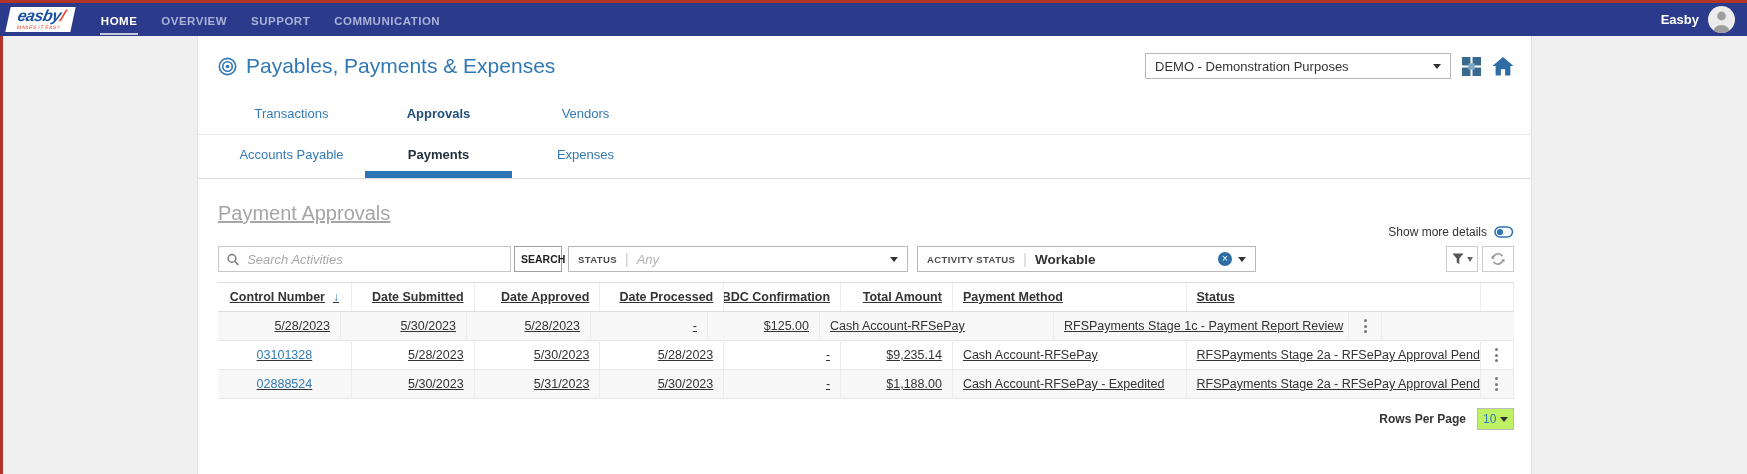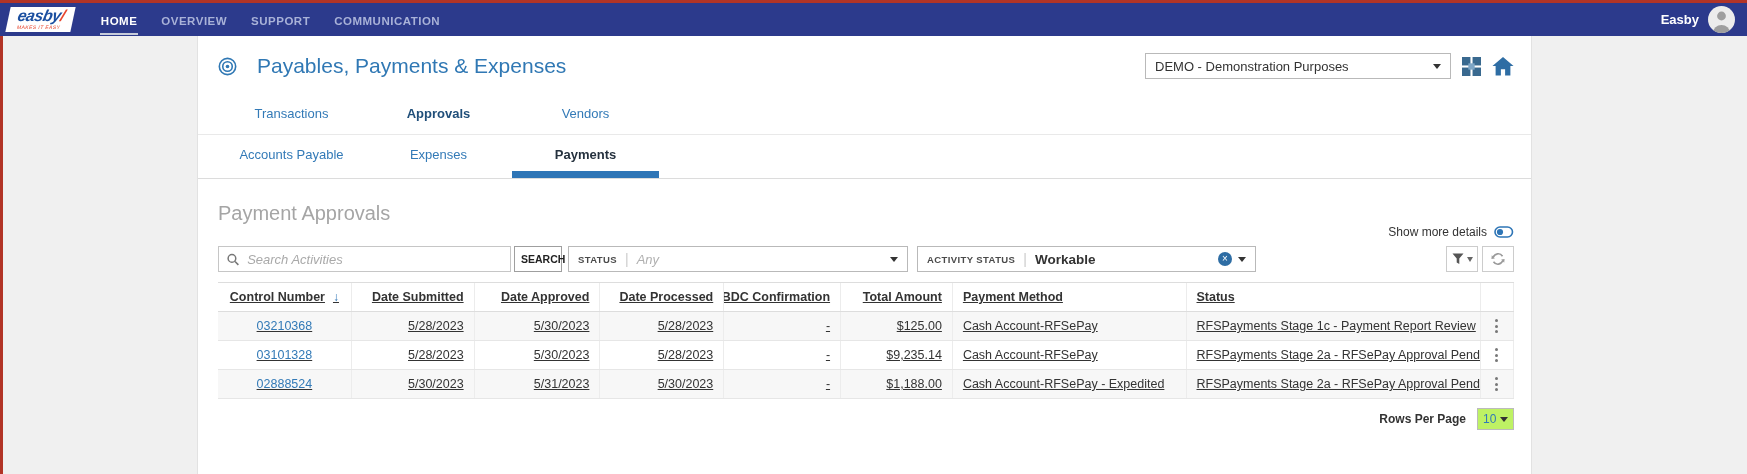--- a/index.html
+++ b/index.html
@@ -28,21 +28,21 @@
   .avatar{width:27px;height:27px;border-radius:50%;background:#ececec;overflow:hidden;
           display:flex;align-items:flex-end;justify-content:center;}
 
   
   .page{position:relative;height:438px;}
   .left-stripe{position:absolute;left:0;top:0;bottom:0;width:3px;background:var(--red);}
   .card{position:absolute;left:197px;top:0;width:1335px;height:438px;background:#fff;
         border-left:1px solid #e2e2e2;border-right:1px solid #e2e2e2;padding:16px 17px 0 20px;}
 
   .card-header{display:flex;align-items:center;height:28px;}
-  .page-title{display:flex;align-items:center;gap:20px;color:var(--title-blue);font-size:21px;}
+  .page-title{display:flex;align-items:center;gap:9px;color:var(--title-blue);font-size:21px;}
   .header-controls{margin-left:auto;display:flex;align-items:center;gap:11px;}
   .workspace-select{width:306px;height:26px;border:1px solid #b9b9b9;background:#fff;display:flex;
                     align-items:center;padding:0 9px;font-size:13px;color:#333;cursor:pointer;}
   .caret{width:0;height:0;border-left:4px solid transparent;border-right:4px solid transparent;
          border-top:5px solid #333;flex:none;}
   .workspace-select .caret{margin-left:auto;}
 
   
   .tabs-row{display:flex;margin-left:-20px;margin-right:-17px;padding-left:20px;}
   .tabs-primary{margin-top:26px;border-bottom:1px solid #e9e9e9;}
@@ -50,21 +50,21 @@
                      padding-bottom:13px;cursor:pointer;}
   .tabs-primary .tab.active{color:var(--active-tab);font-weight:bold;}
   .tabs-secondary{border-bottom:1px solid #dcdcdc;padding-top:12px;}
   .tabs-secondary .tab{width:147px;display:flex;flex-direction:column;align-items:center;
                        font-size:13px;color:var(--blue);cursor:pointer;}
   .tabs-secondary .tab .tab-label{margin-bottom:9px;}
   .tabs-secondary .tab.active{color:#25313e;font-weight:bold;}
   .indicator{height:7px;width:147px;background:transparent;}
   .tab.active .indicator{background:var(--indicator);}
 
-  .section-heading{margin-top:23px;font-size:20px;color:var(--heading-gray);font-weight:400;}
+  .section-heading{margin-top:23px;font-size:20px;color:var(--heading-gray);font-weight:400;text-decoration:underline;}
 
   .details-row{display:flex;justify-content:flex-end;align-items:center;gap:7px;
                font-size:12px;color:#333;}
   .toggle-icon{cursor:pointer;display:flex;}
 
   
   .filter-row{display:flex;align-items:center;margin-top:7px;}
   .search-box{width:293px;height:26px;border:1px solid #c6c6c6;background:#fff;display:flex;
               align-items:center;padding:0 8px;gap:6px;}
   .search-box input{border:none;outline:none;width:100%;font-size:13px;
@@ -176,26 +176,26 @@
       <div class="tab">Transactions</div>
       <div class="tab active">Approvals</div>
       <div class="tab">Vendors</div>
     </div>
 
     <div class="tabs-row tabs-secondary">
       <div class="tab">
         <span class="tab-label">Accounts Payable</span>
         <span class="indicator"></span>
       </div>
+      <div class="tab active">
+        <span class="tab-label">Payments</span>
+        <span class="indicator"></span>
+      </div>
       <div class="tab">
         <span class="tab-label">Expenses</span>
-        <span class="indicator"></span>
-      </div>
-      <div class="tab active">
-        <span class="tab-label">Payments</span>
         <span class="indicator"></span>
       </div>
     </div>
 
     <div class="section-heading">Payment Approvals</div>
 
     <div class="details-row">
       <span style="cursor:pointer;">Show more details</span>
       <span class="toggle-icon">
         <svg width="20" height="12" viewBox="0 0 20 12">
@@ -274,23 +274,20 @@
           </div>
           <div class="th align-left" style="width: 295px;">
             <span>Status</span>
           </div>
           <div class="th align-center" style="width: 33px;">
             <span></span>
           </div>
         </div>
       <div id="table-body">
           <div class="tr odd">
-            <div class="td align-center" style="width: 134px;">
-              <span class="link">03210368</span>
-            </div>
             <div class="td align-right" style="width: 123px;">5/28/2023</div>
             <div class="td align-right" style="width: 126px;">5/30/2023</div>
             <div class="td align-right" style="width: 124px;">5/28/2023</div>
             <div class="td align-right" style="width: 117px;">-</div>
             <div class="td align-right" style="width: 112px;">$125.00</div>
             <div class="td align-left" style="width: 234px;">Cash Account-RFSePay</div>
             <div class="td align-left" style="width: 295px;">RFSPayments Stage 1c - Payment Report Review</div>
             <div class="td align-center" style="width: 33px;">
               <div class="kebab">
                 <span class="dot"></span>

